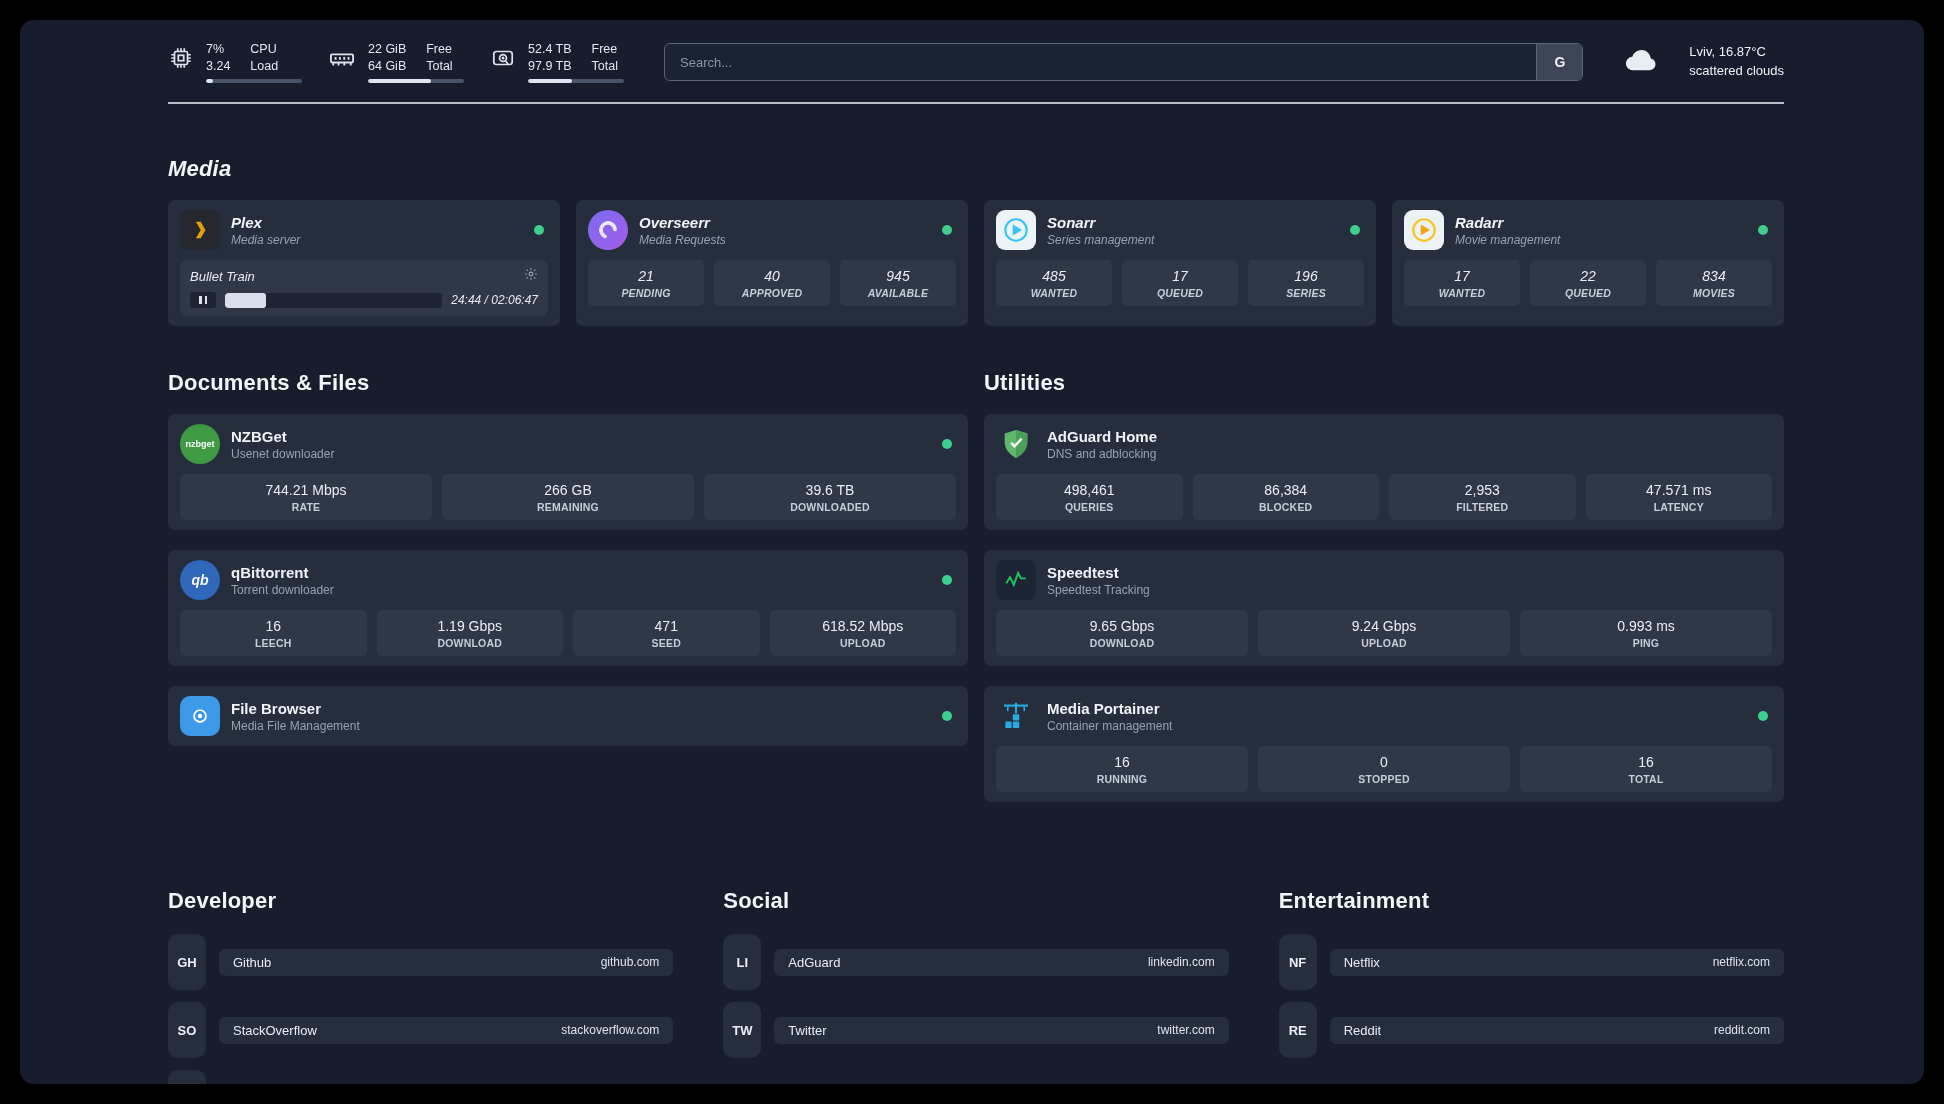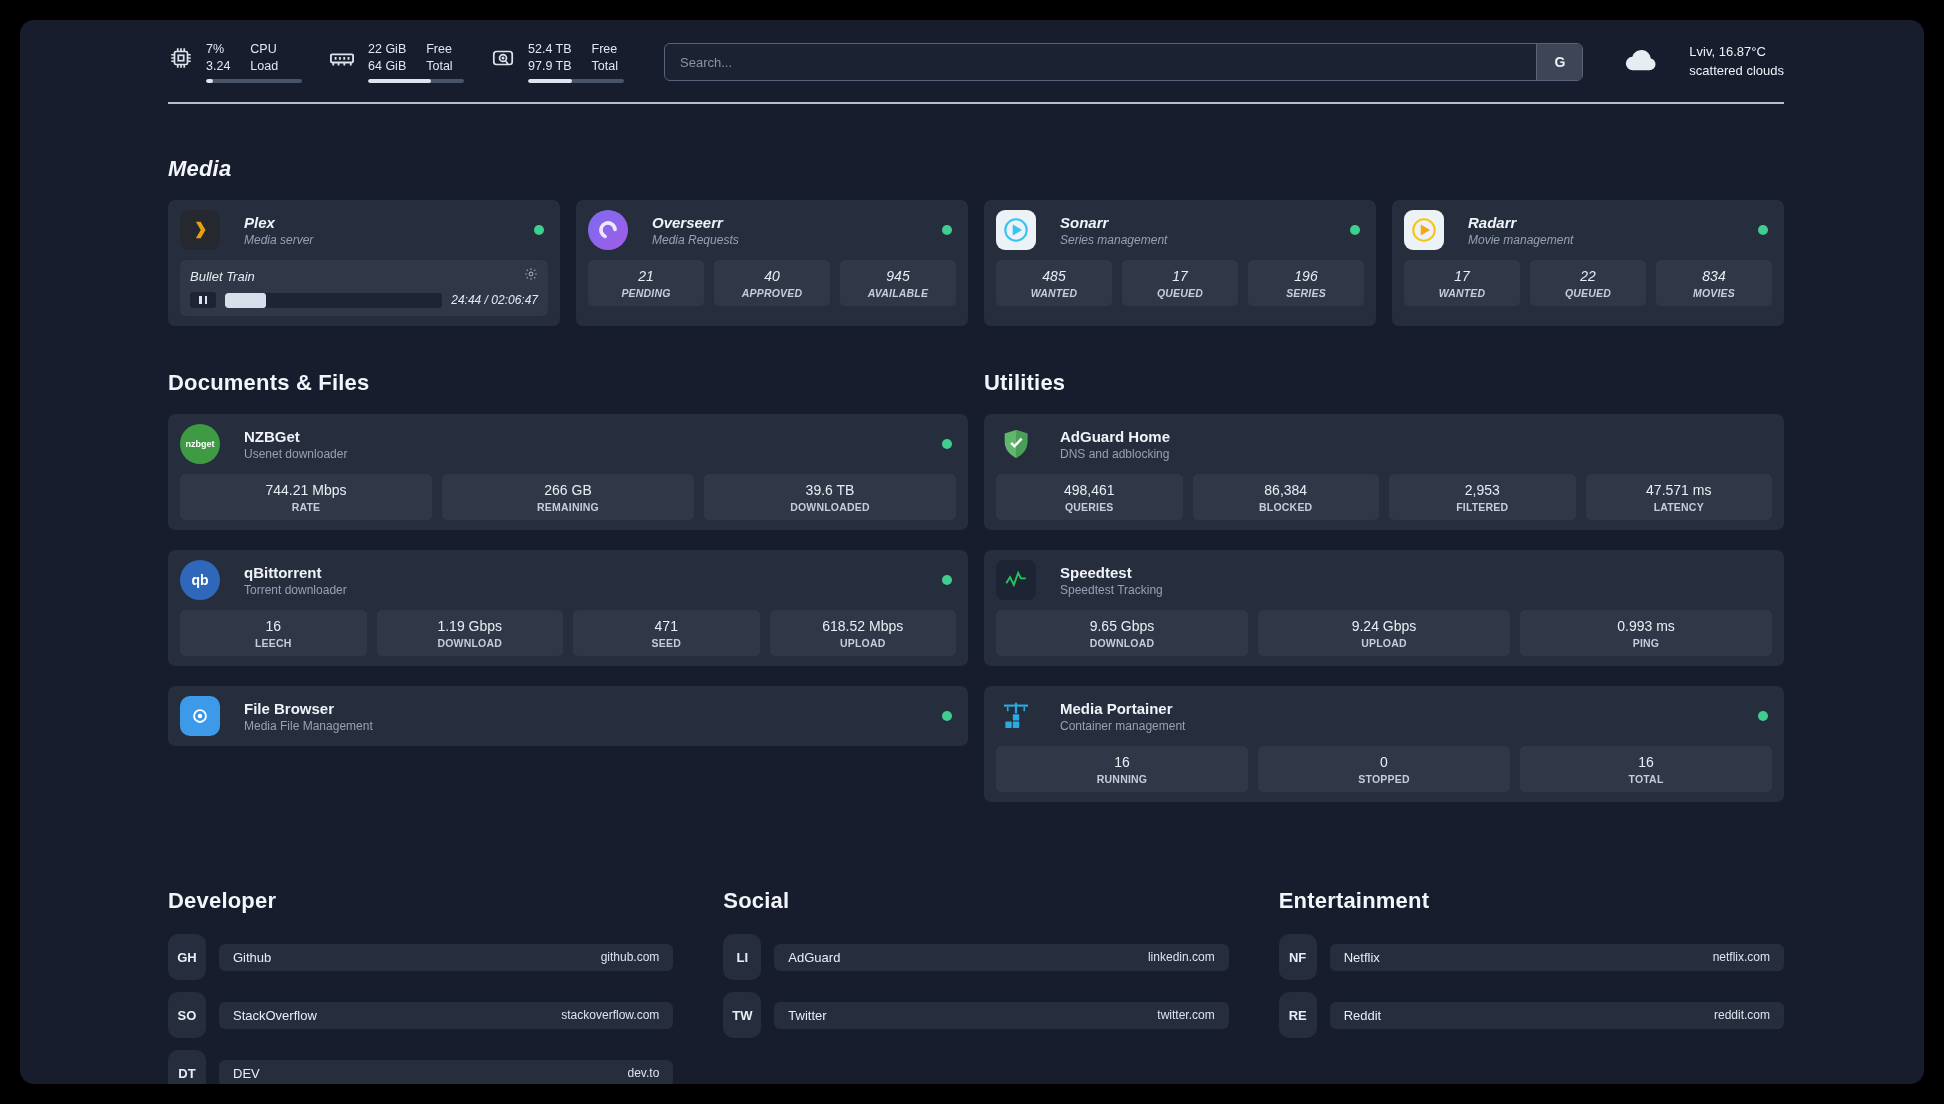--- a/index.html
+++ b/index.html
@@ -36,39 +36,39 @@
   .weather{display:flex;align-items:center;gap:28px;justify-content:flex-end;}
   .weather-text{display:flex;flex-direction:column;font-size:13px;color:#eef2f7;line-height:1.45;}
   .divider{height:2px;background:#d3dae4;opacity:.85;border:none;margin-top:14px;}
 
   
   .section-title{font-size:22px;font-weight:600;color:#f2f5f9;letter-spacing:.2px;}
   .media-section{margin-top:52px;font-style:italic;}
   .media-cards{display:grid;grid-template-columns:repeat(4,1fr);gap:16px;margin-top:18px;}
 
   .card{background:var(--card);border-radius:7px;padding:10px 12px;}
-  .card-head{display:flex;align-items:center;gap:24px;}
+  .card-head{display:flex;align-items:center;gap:11px;}
   .meta{display:flex;flex-direction:column;gap:2px;flex:1;min-width:0;}
   .app-name{font-size:15px;font-weight:600;color:#f0f3f8;}
   .app-sub{font-size:12px;color:var(--sub);}
   .dot{width:10px;height:10px;border-radius:50%;background:var(--dot);flex-shrink:0;margin-right:4px;}
 
   .stats{display:flex;gap:10px;margin-top:10px;}
   .stat{flex:1;background:var(--stat);border-radius:5px;padding:8px 4px 7px;text-align:center;}
   .stat-value{font-size:14px;color:#e9edf4;}
   .stat-label{font-size:10.5px;font-weight:700;color:var(--label);margin-top:3px;letter-spacing:.2px;}
 
   
   .tile{width:40px;height:40px;border-radius:9px;display:flex;align-items:center;justify-content:center;flex-shrink:0;}
   .tile-plex{background:#26282f;}
   .tile-overseerr{background:linear-gradient(135deg,#7b6cf0,#a35ce8);border-radius:50%;}
   .tile-light{background:#edf2f7;}
   .tile-nzbget{background:#3f9b43;border-radius:50%;}
   .nzbget-txt{color:#fff;font-size:9px;font-weight:700;}
-  .tile-qb{background:#2f67ba;border-radius:50%;}
+  .tile-qb{background:#2f67ba;border-radius:50%;font-style:italic;}
   .qb-txt{color:#fff;font-size:14px;font-weight:700;}
   .tile-fb{background:#3d9ae8;border-radius:10px;}
   .tile-plain{background:transparent;}
   .tile-speedtest{background:#1d2433;border-radius:8px;}
 
   
   .player{background:var(--stat);border-radius:6px;margin-top:10px;padding:7px 10px 8px;}
   .player-top{display:flex;align-items:center;justify-content:space-between;}
   .track-name{font-size:13px;color:#e6eaf1;}
   .player-row{display:flex;align-items:center;gap:9px;margin-top:7px;}
@@ -80,21 +80,21 @@
 
   
   .columns{display:grid;grid-template-columns:1fr 1fr;gap:16px;margin-top:44px;}
   .col .section-title{margin-bottom:18px;}
   .col .card{margin-bottom:20px;}
 
   
   .bm-grid{display:grid;grid-template-columns:1fr 1fr 1fr;gap:50px;margin-top:66px;}
   .bm-group .section-title{margin-bottom:20px;}
   .bm-item{display:flex;align-items:center;gap:13px;margin-bottom:12px;}
-  .bm-abbr{width:38px;height:46px;background:var(--card);border-radius:10px;display:flex;align-items:center;justify-content:center;font-size:13px;font-weight:600;color:#e9edf4;flex-shrink:0;}
+  .bm-abbr{width:38px;height:56px;background:var(--card);border-radius:10px;display:flex;align-items:center;justify-content:center;font-size:13px;font-weight:600;color:#e9edf4;flex-shrink:0;}
   .bm-link{flex:1;height:27px;background:var(--card);border-radius:6px;display:flex;align-items:center;justify-content:space-between;padding:0 14px;cursor:pointer;}
   .bm-name{font-size:13px;color:#e9edf4;}
   .bm-url{font-size:12px;color:#dde3ec;}
 </style>
 </head>
 <body>
 
 <div class="page">
   <div class="app">
 

